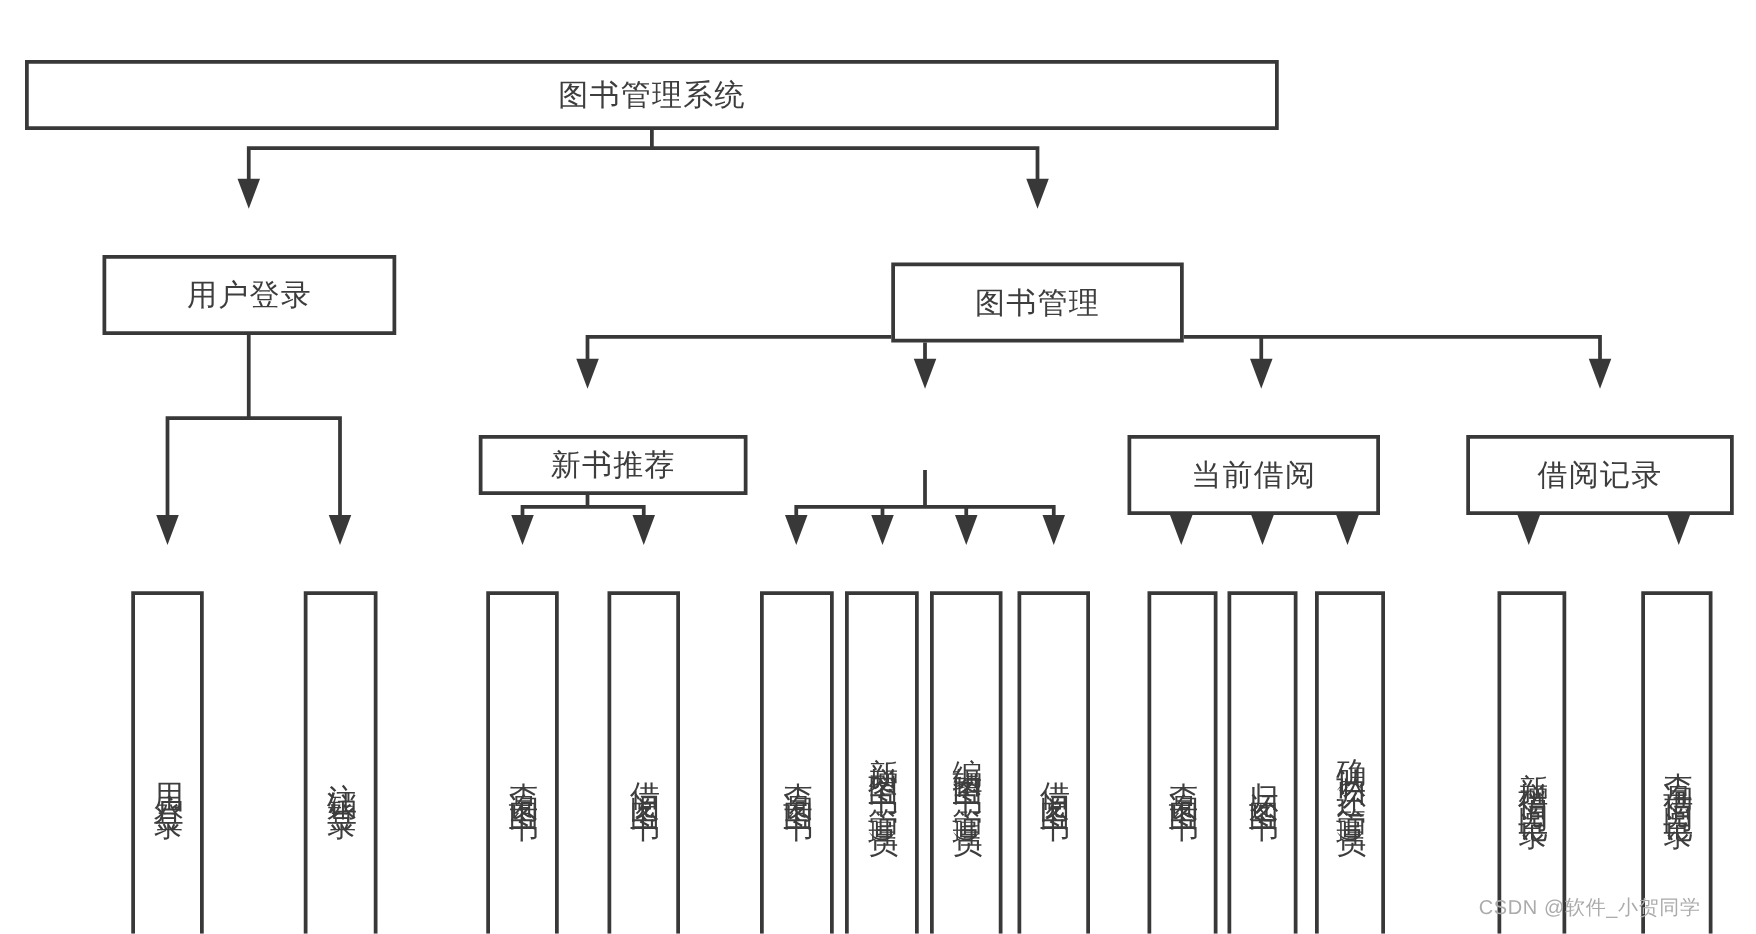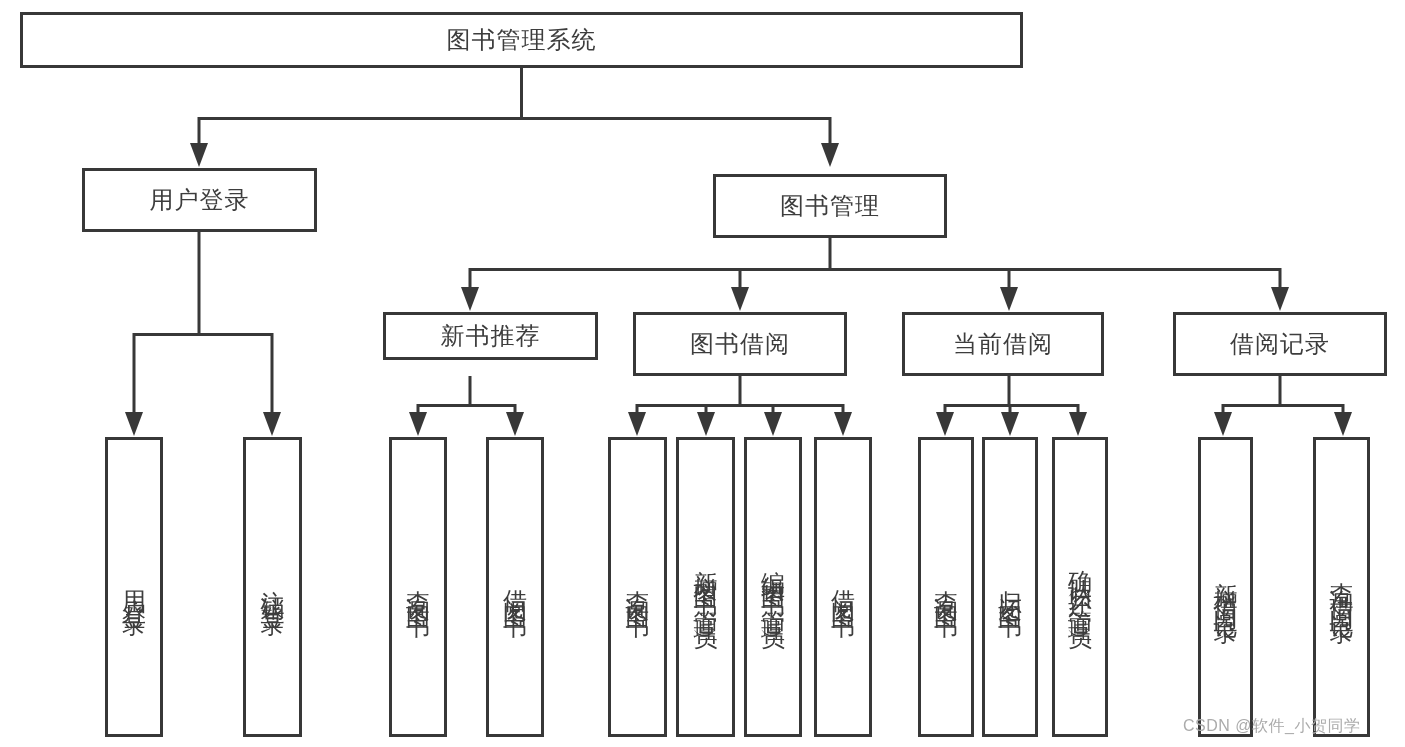--- a/index.html
+++ b/index.html
@@ -14,20 +14,21 @@
   .node {
     position:absolute;
     box-sizing:border-box;
     background:#ffffff;
     border:3px solid #383838;
     display:flex;
     align-items:center;
     justify-content:center;
     color:#3d3d3d;
     z-index:2;
+    margin-top:36px;
   }
   .node--h .lbl {
     font-size:24px;
     letter-spacing:1px;
     white-space:nowrap;
   }
   .node--v .lbl {
     writing-mode:vertical-lr;
     text-orientation:mixed;
     font-size:24px;
@@ -106,23 +107,20 @@
   <div class="node node--h" style="left:82px;top:168px;width:235px;height:64px">
     <span class="lbl">用户登录</span>
   </div>
   <div class="node node--h" style="left:713px;top:174px;width:234px;height:64px">
     <span class="lbl">图书管理</span>
   </div>
 
   <div class="node node--h" style="left:383px;top:312px;width:215px;height:48px">
     <span class="lbl">新书推荐</span>
   </div>
-  <div class="node node--h" style="left:633px;top:312px;width:214px;height:64px">
-    <span class="lbl">图书借阅</span>
-  </div>
   <div class="node node--h" style="left:902px;top:312px;width:202px;height:64px">
     <span class="lbl">当前借阅</span>
   </div>
   <div class="node node--h" style="left:1173px;top:312px;width:214px;height:64px">
     <span class="lbl">借阅记录</span>
   </div>
 
   <div class="node node--v" style="left:105px;top:437px;width:58px;height:300px">
     <span class="lbl">用户登录</span>
   </div>

